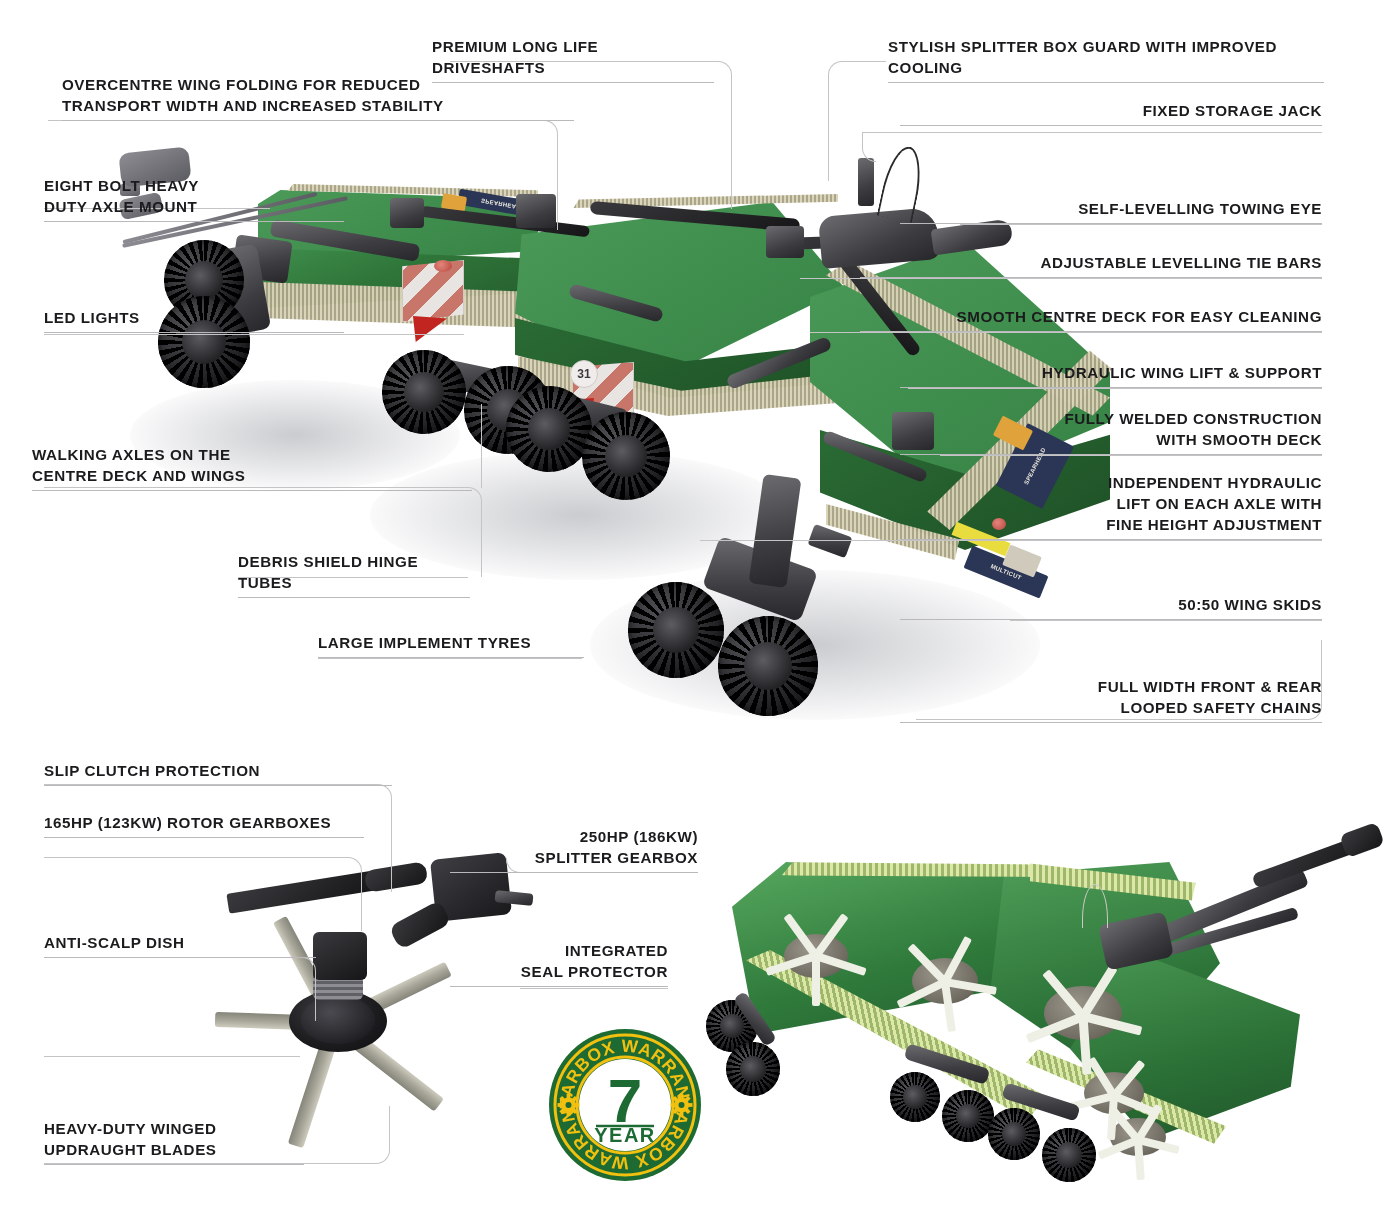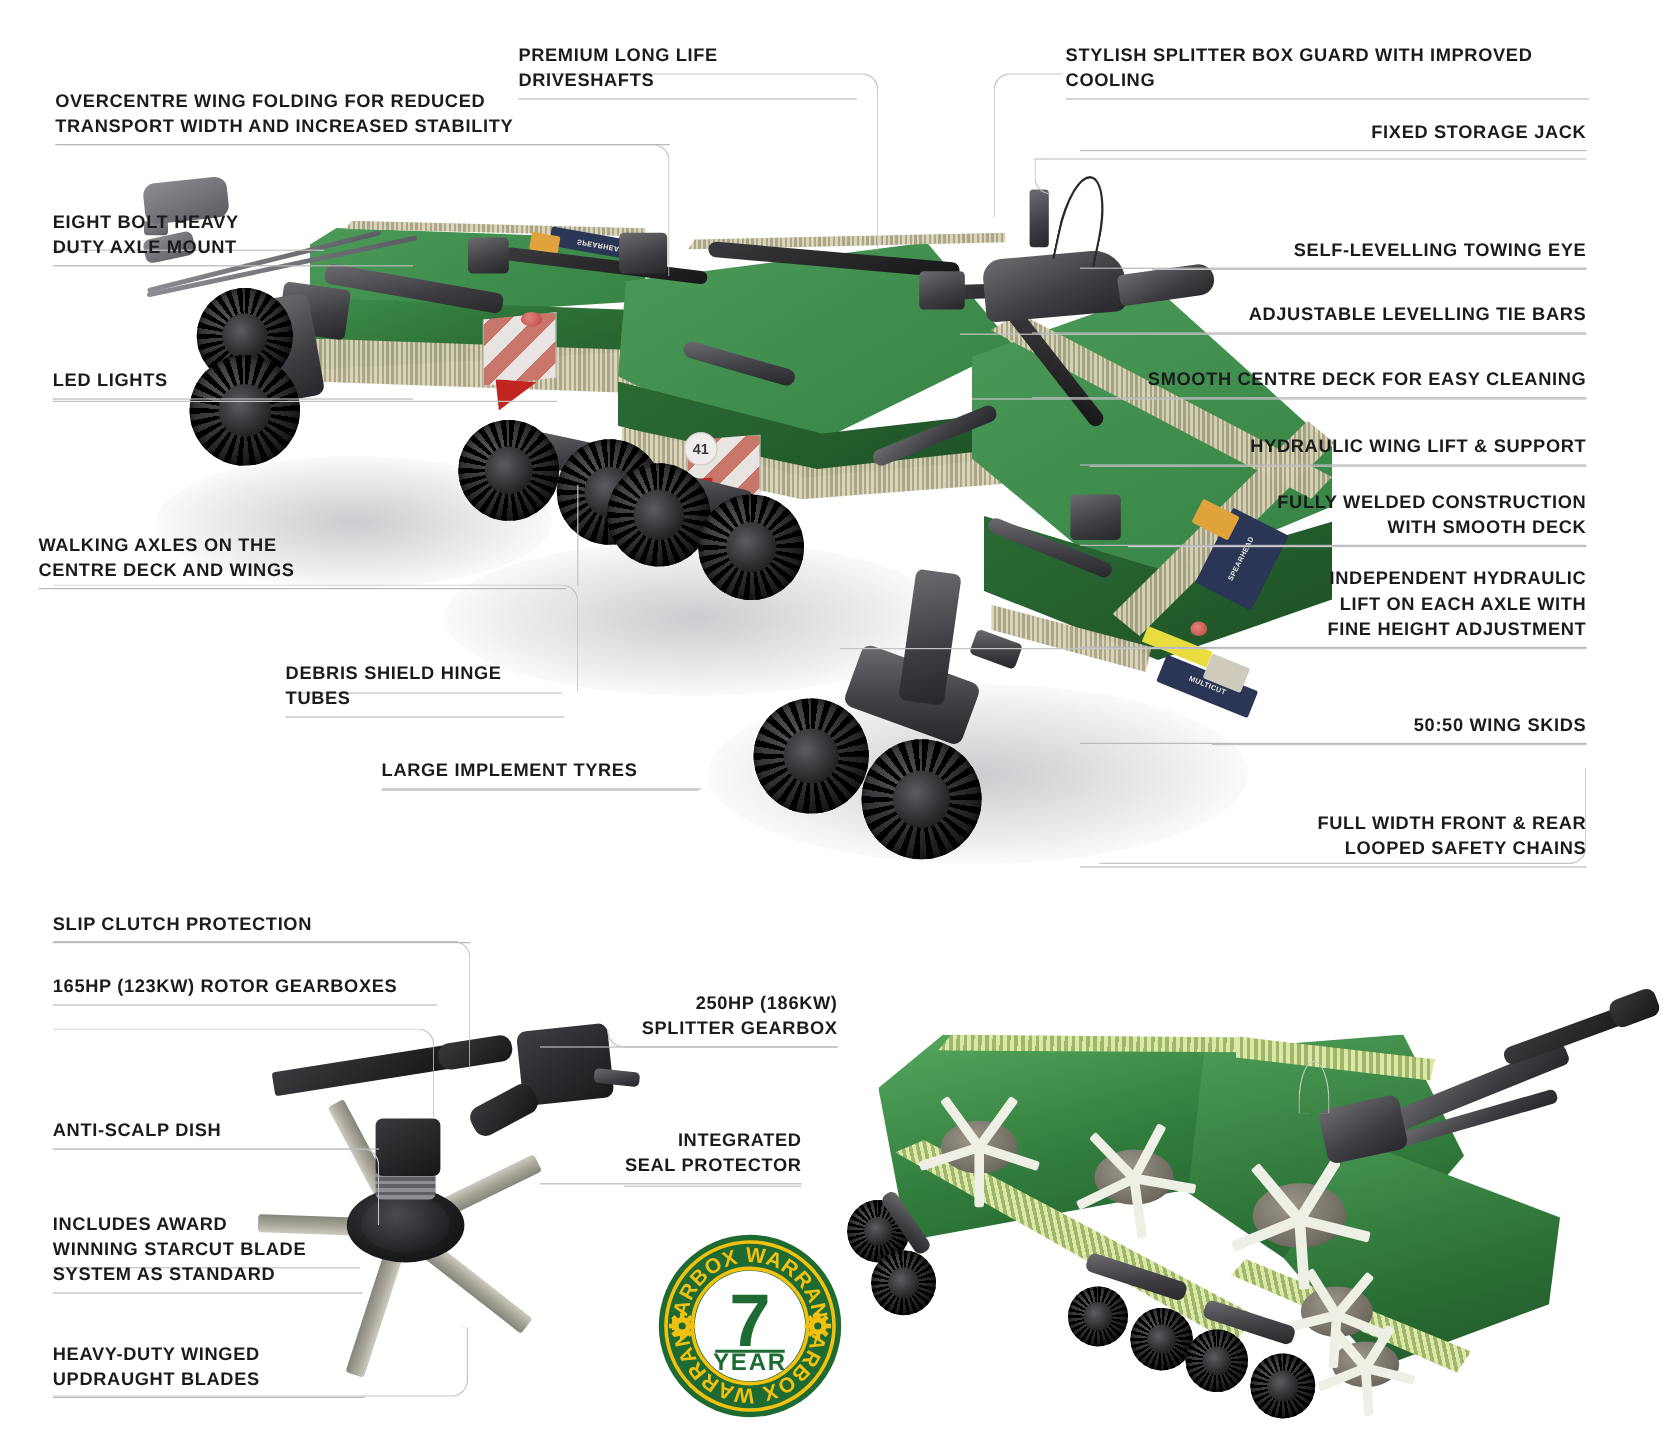--- a/index.html
+++ b/index.html
@@ -162,21 +162,21 @@
                 clip-path: polygon(0% 10%, 100% 0%, 100% 88%, 0% 100%);"></div>
     <div class="redtri" style="left:293px; top:166px; width:34px; height:26px;
                 clip-path: polygon(0% 0%, 100% 10%, 8% 100%);"></div>
 
     <div class="hazard" style="left:452px; top:212px; width:62px; height:64px;
                 clip-path: polygon(0% 8%, 100% 0%, 100% 90%, 0% 100%);"></div>
     <div class="redtri" style="left:440px; top:248px; width:34px; height:28px;
                 clip-path: polygon(0% 10%, 100% 0%, 86% 100%);"></div>
     <div style="position:absolute; left:450px; top:210px; width:28px; height:28px; border-radius:50%;
                 background:#efeceb; border:1.5px solid #cfcac6; display:flex; align-items:center; justify-content:center;">
-      <span style="font-size:12px; font-weight:bold; color:#3a3a3c;">41</span>
+      <span style="font-size:12px; font-weight:bold; color:#3a3a3c;">31</span>
     </div>
 
     <div class="blk" style="left:300px; top:66px; width:170px; height:11px; transform:rotate(7deg); border-radius:6px;"></div>
     <div class="blk" style="left:470px; top:60px; width:210px; height:13px; transform:rotate(5deg); border-radius:7px;"></div>
     <div class="blk" style="left:670px; top:85px; width:160px; height:12px; transform:rotate(-2deg); border-radius:7px;"></div>
     <div class="blk" style="left:700px; top:150px; width:120px; height:13px; transform:rotate(52deg); border-radius:7px;"></div>
 
     <div class="steel" style="left:270px; top:48px; width:34px; height:30px; border-radius:4px;"></div>
     <div class="steel" style="left:396px; top:44px; width:40px; height:34px; border-radius:4px;"></div>
     <div class="steel" style="left:646px; top:76px; width:38px; height:32px; border-radius:4px;"></div>
@@ -283,21 +283,21 @@
   <div class="callout left" style="left:432px; top:36px; width:282px;">
     <div class="txt">PREMIUM LONG LIFE DRIVESHAFTS</div>
   <div class="rule"></div>
     </div>
 
   <div class="callout left" style="left:888px; top:36px; width:436px;">
     <div class="txt">STYLISH SPLITTER BOX GUARD WITH IMPROVED COOLING</div>
   <div class="rule"></div>
     </div>
 
-  <div class="callout left" style="left:46px; top:74px; width:512px;">
+  <div class="callout left" style="left:62px; top:74px; width:512px;">
     <div class="txt">OVERCENTRE WING FOLDING FOR REDUCED
 TRANSPORT WIDTH AND INCREASED STABILITY</div>
   <div class="rule"></div>
     </div>
 
   <div class="callout right" style="left:900px; top:100px; width:422px;">
     <div class="txt">FIXED STORAGE JACK</div>
   <div class="rule"></div>
     </div>
 
@@ -436,26 +436,20 @@
     <div class="txt">ANTI-SCALP DISH</div>
   <div class="rule"></div>
     </div>
 
   <div class="callout right" style="left:450px; top:940px; width:218px;">
     <div class="txt">INTEGRATED
 SEAL PROTECTOR</div>
   <div class="rule"></div>
     </div>
 
-  <div class="callout left" style="left:44px; top:1010px; width:258px;">
-    <div class="txt">INCLUDES AWARD
-WINNING STARCUT BLADE
-SYSTEM AS STANDARD</div>
-  <div class="rule"></div>
-    </div>
 
   <div class="callout left" style="left:44px; top:1118px; width:260px;">
     <div class="txt">HEAVY-DUTY WINGED
 UPDRAUGHT BLADES</div>
   <div class="rule"></div>
     </div>
 
   <div class="badge" style="left:546px; top:1026px;">
     <svg viewBox="0 0 158 158" xmlns="http://www.w3.org/2000/svg" aria-hidden="true">
       <defs>

